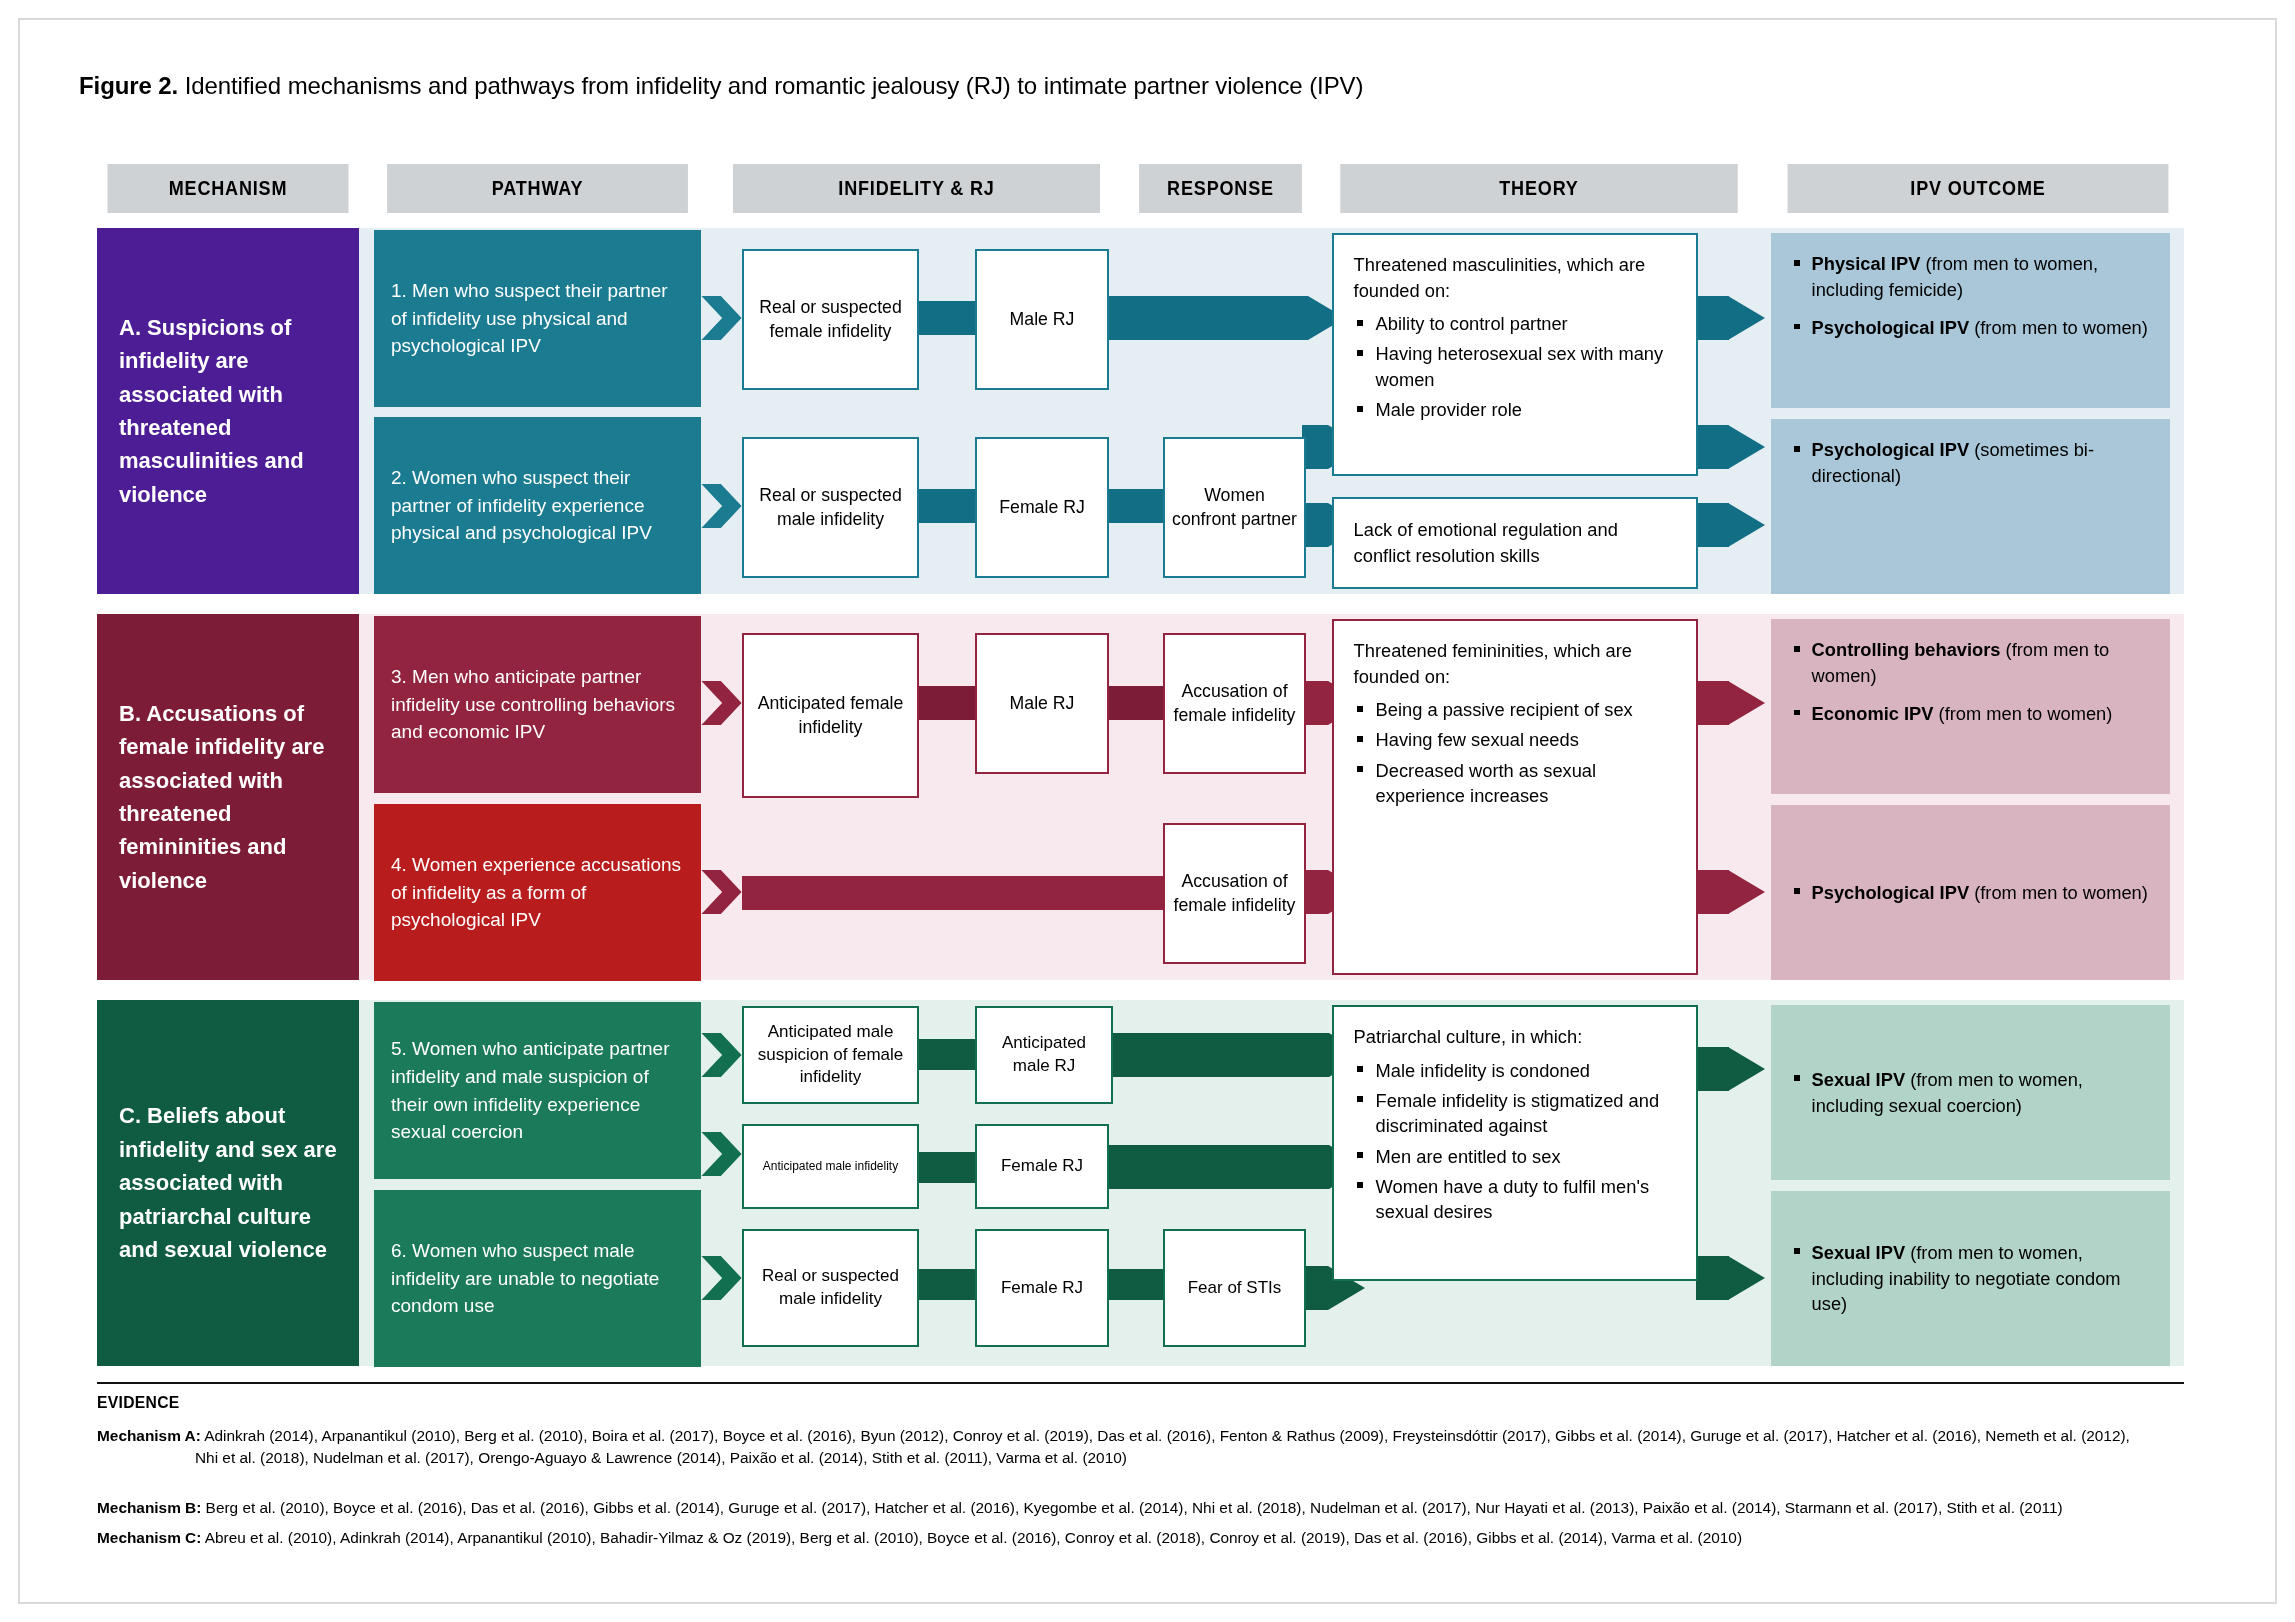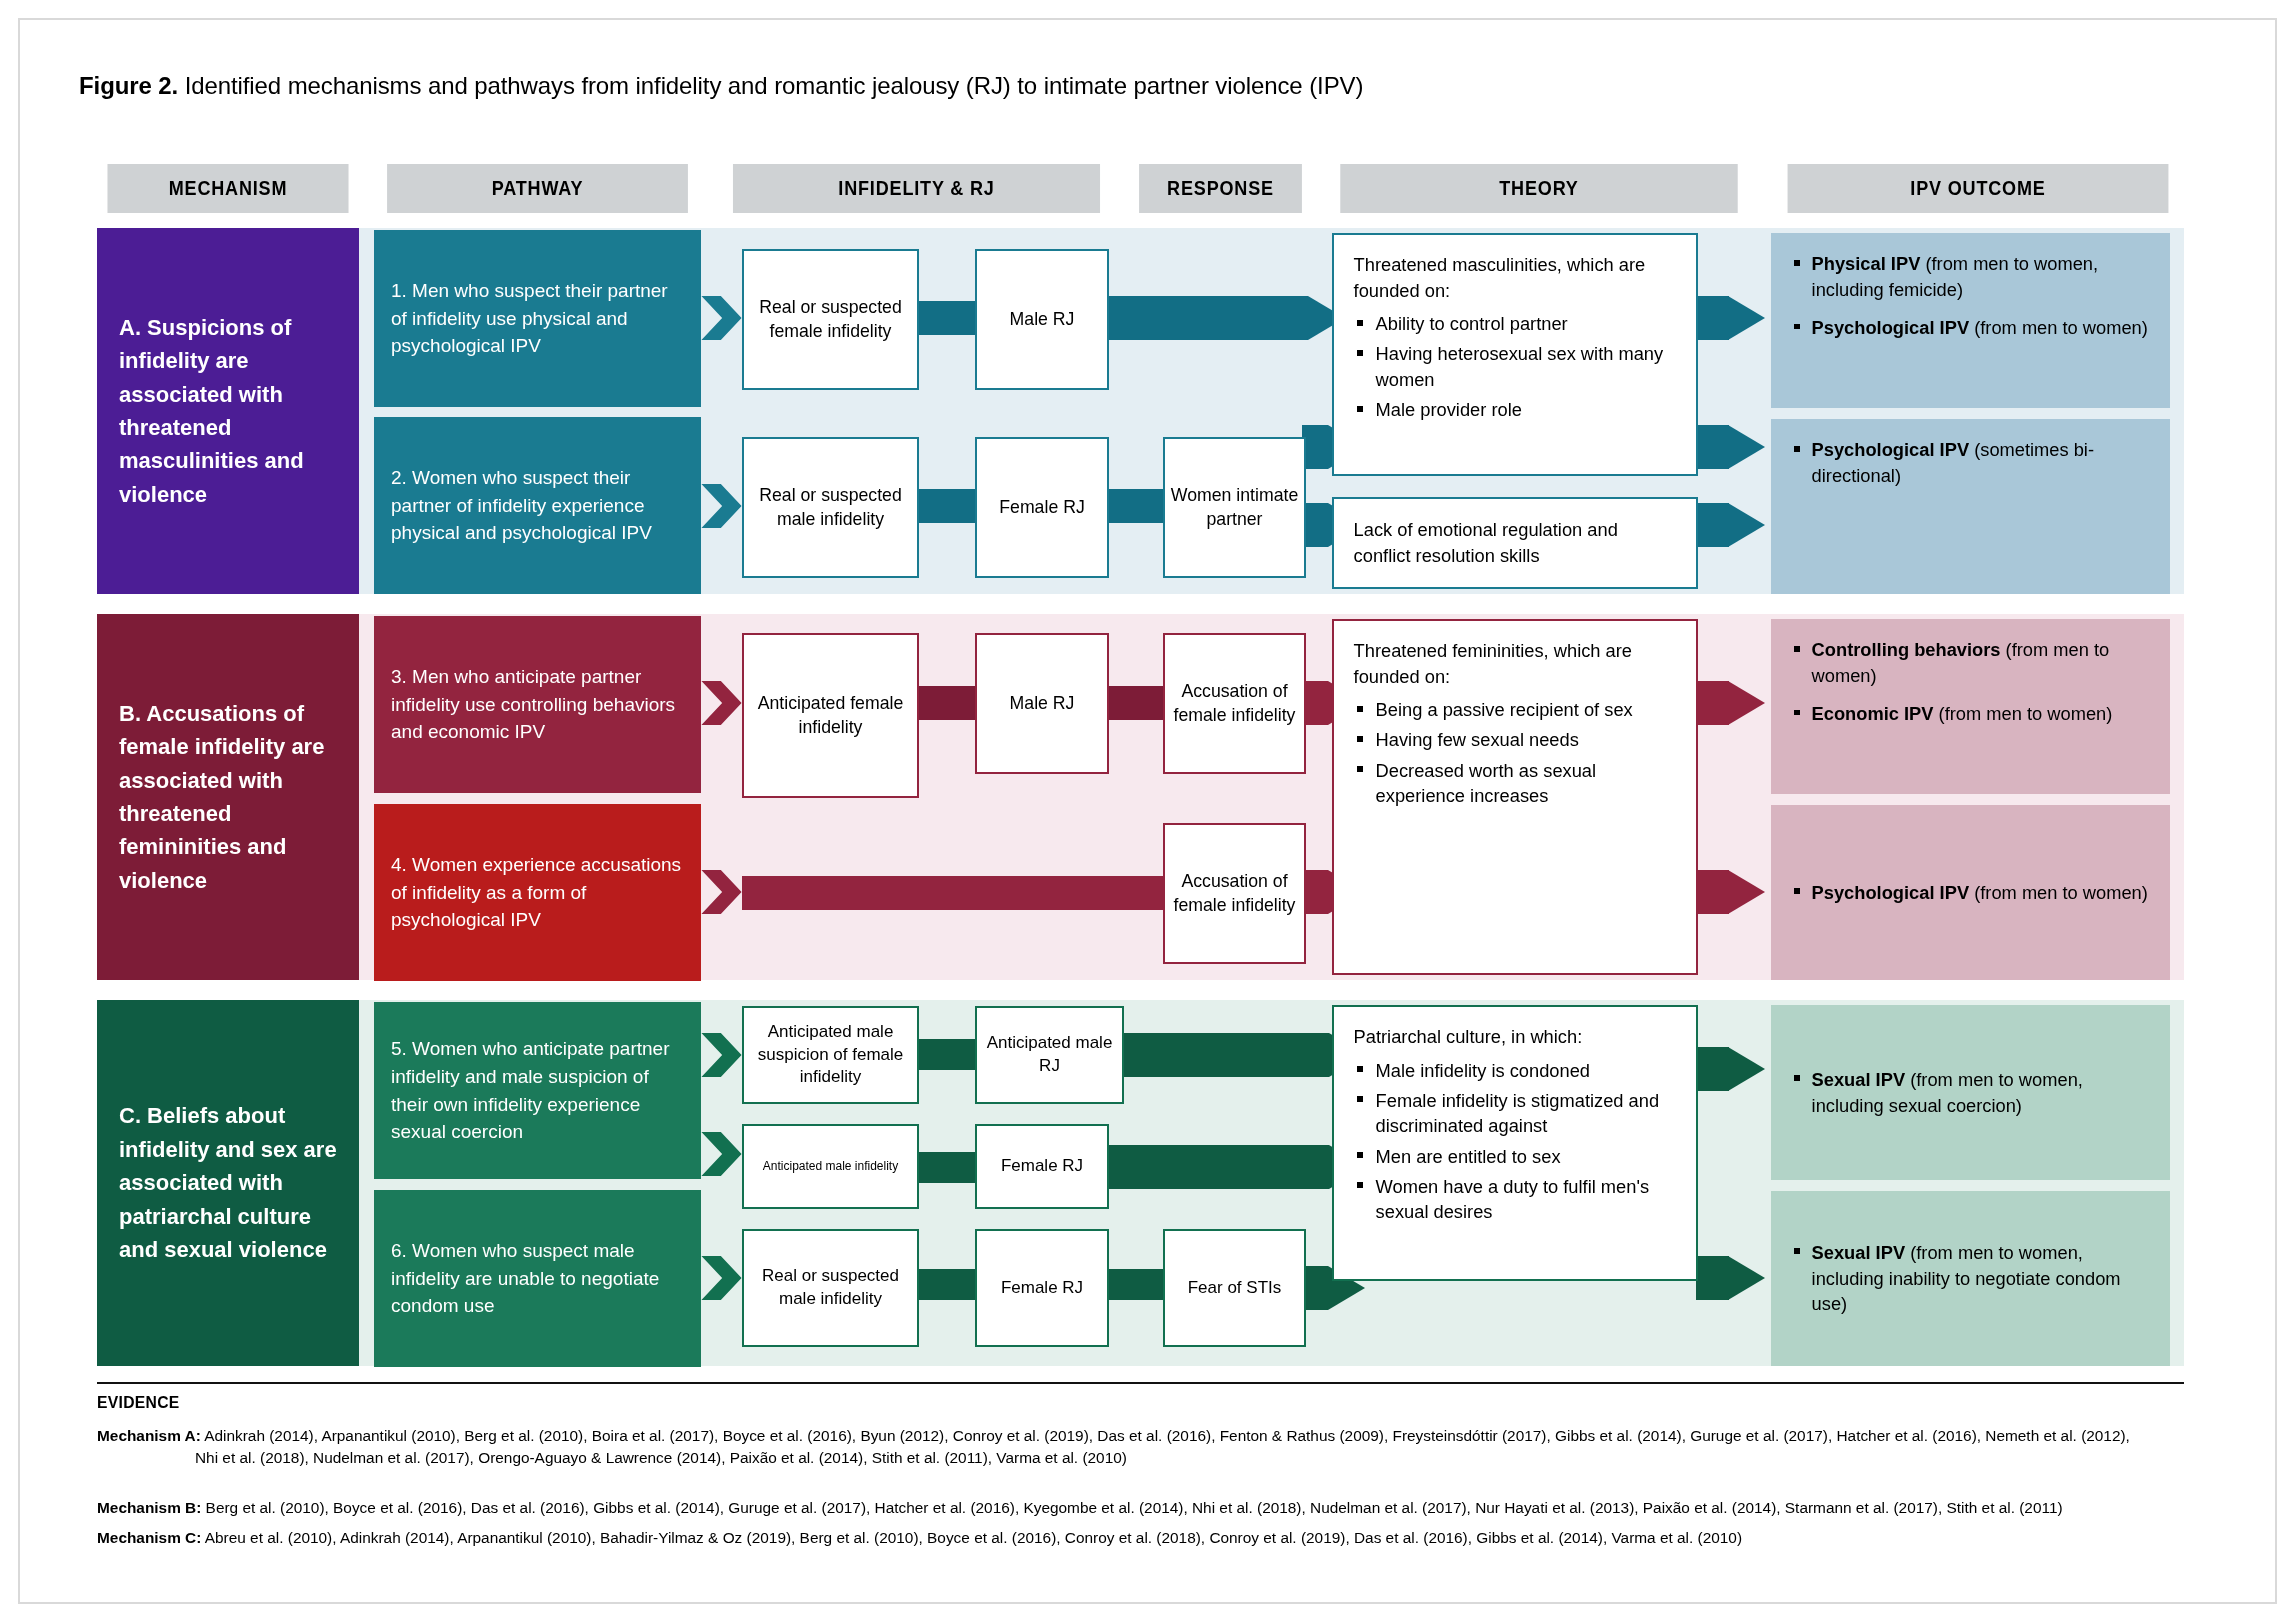--- a/index.html
+++ b/index.html
@@ -195,21 +195,21 @@
 <div class="arrow" style="left:1103px; top:296px; width:242px; height:44px;">
   <div class="shaft" style="width:205px; background:#126e85;"></div>
   <div class="head" style="border-left:37px solid #126e85;"></div>
 </div>
 
 <div class="arrow thin" style="left:1103px; top:489px; width:65px; height:34px;">
   <div class="shaft" style="width:65px; background:#126e85;"></div>
 </div>
 
 <div class="node" style="left:1163px; top:437px; width:143px; height:141px;">
-  <span>Women intimate partner</span>
+  <span>Women confront partner</span>
 </div>
 
 <div class="arrow" style="left:1302px; top:425px; width:63px; height:44px;">
   <div class="shaft" style="width:26px; background:#126e85;"></div>
   <div class="head" style="border-left:37px solid #126e85;"></div>
 </div>
 <div class="arrow" style="left:1302px; top:503px; width:63px; height:44px;">
   <div class="shaft" style="width:26px; background:#126e85;"></div>
   <div class="head" style="border-left:37px solid #126e85;"></div>
 </div>
@@ -383,21 +383,21 @@
 <div class="arrow thin" style="left:911px; top:1039px; width:72px; height:31px;">
   <div class="shaft" style="width:72px; background:#0f5c43;"></div>
 </div>
 <div class="arrow thin" style="left:911px; top:1152px; width:72px; height:31px;">
   <div class="shaft" style="width:72px; background:#0f5c43;"></div>
 </div>
 <div class="arrow thin" style="left:911px; top:1269px; width:72px; height:31px;">
   <div class="shaft" style="width:72px; background:#0f5c43;"></div>
 </div>
 
-<div class="node c" style="left:975px; top:1006px; width:149px; height:98px; font-size:17px;">
+<div class="node c" style="left:975px; top:1006px; width:138px; height:98px; font-size:17px;">
   <span>Anticipated male RJ</span>
 </div>
 <div class="node c" style="left:975px; top:1124px; width:134px; height:85px; font-size:17px;">
   <span>Female RJ</span>
 </div>
 <div class="node c" style="left:975px; top:1229px; width:134px; height:118px; font-size:17px;">
   <span>Female RJ</span>
 </div>
 
 <div class="arrow" style="left:1103px; top:1033px; width:263px; height:44px;">

